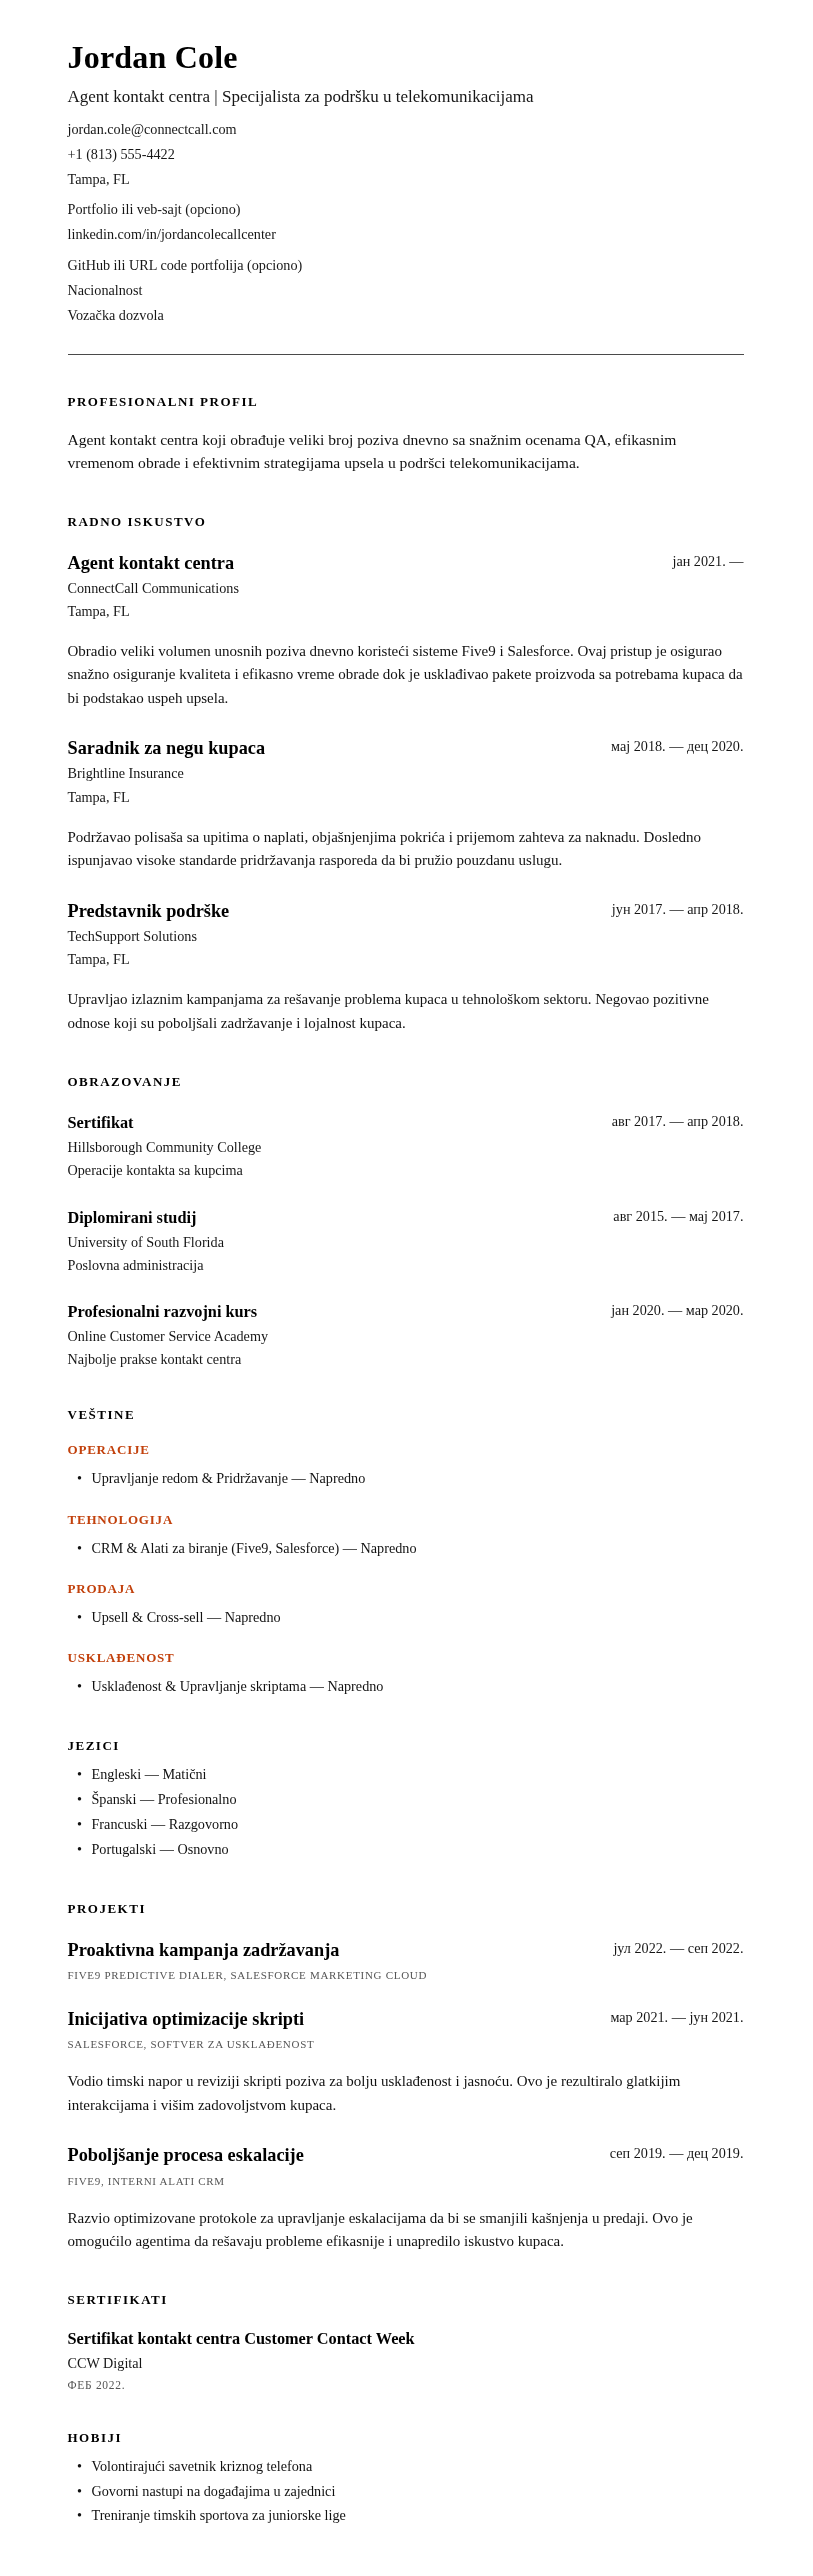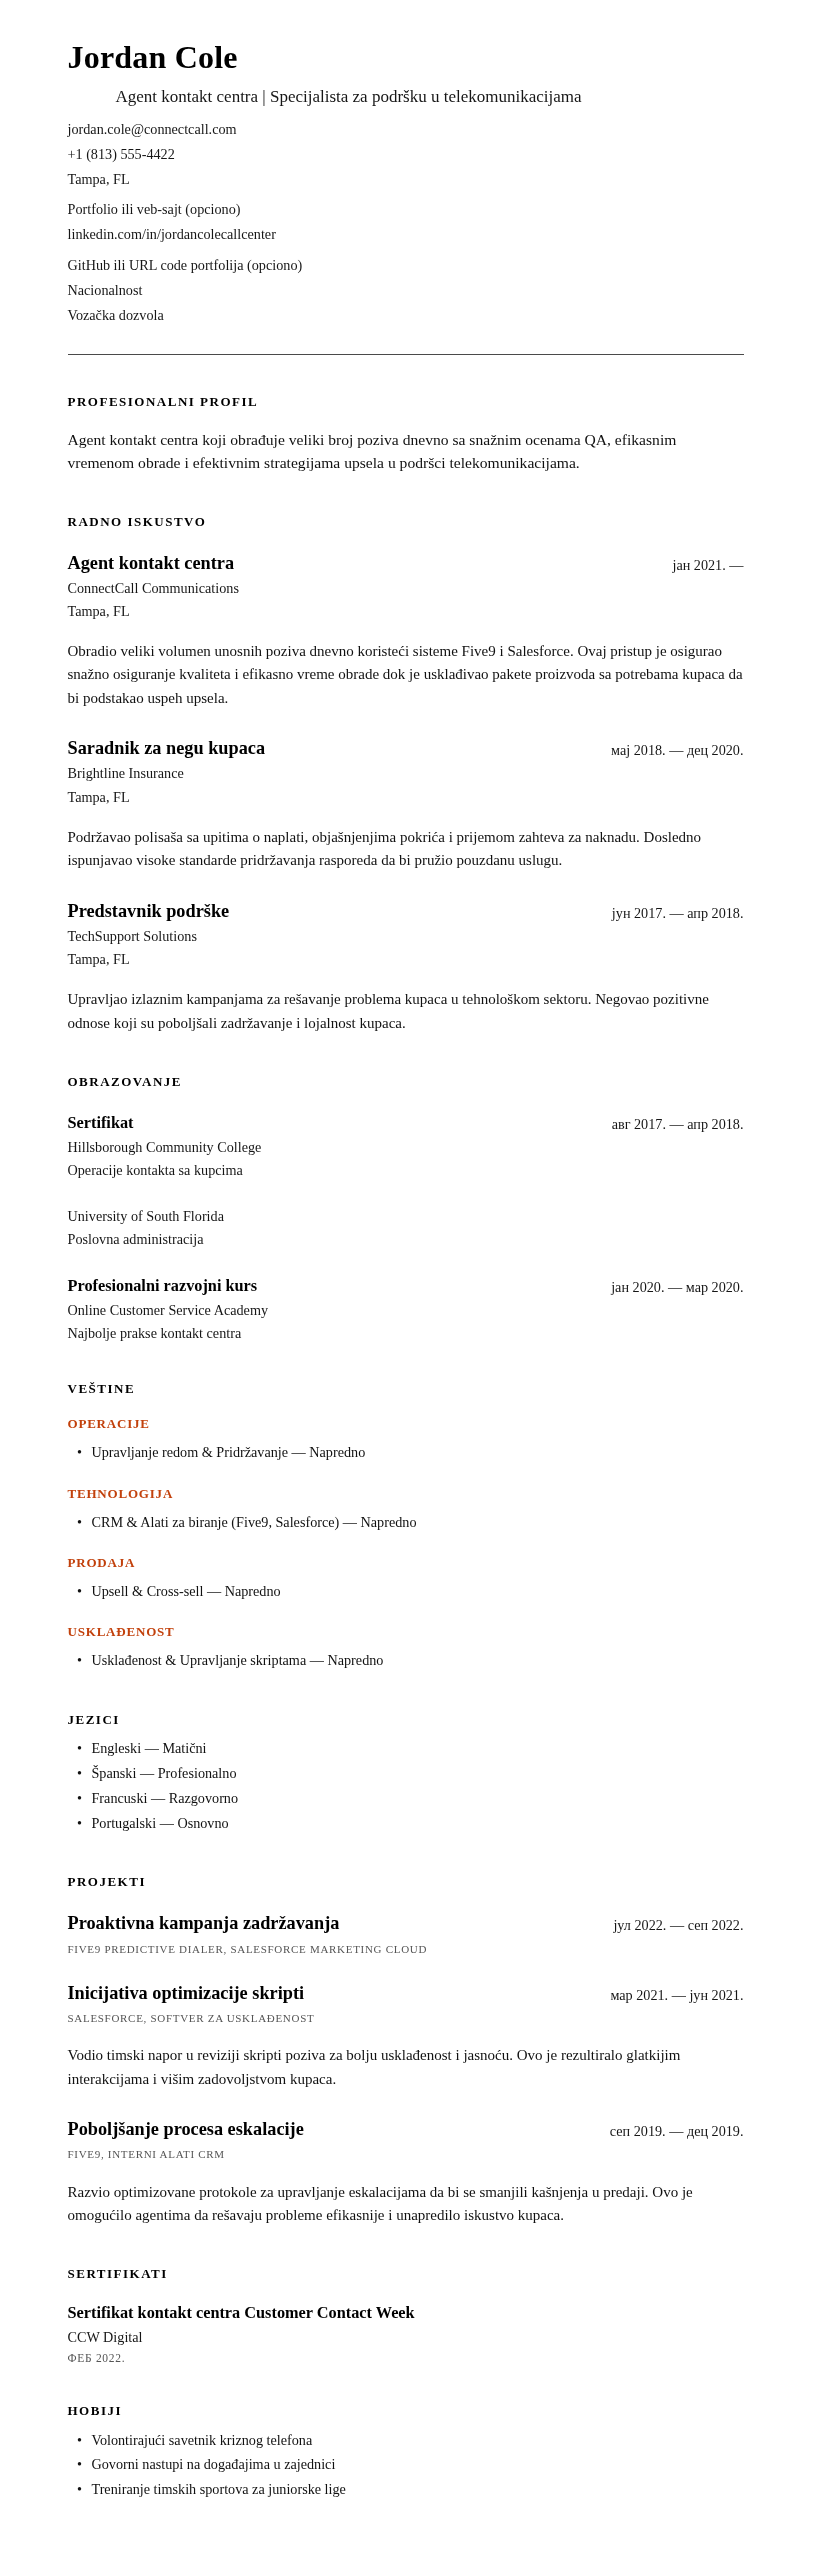--- a/index.html
+++ b/index.html
@@ -21,21 +21,20 @@
   .name {
     font-size: 32px;
     font-weight: 700;
     letter-spacing: 0.2px;
     color: #000;
   }
   .headline {
     font-size: 17px;
     margin-top: 11px;
     color: #161616;
-    margin-left: 48px;
   }
   .contact-row {
     display: flex;
     flex-wrap: wrap;
     gap: 8.1px 28.5px;
     font-size: 14.2px;
     color: #161616;
     margin-top: 13.6px;
     flex-direction: column;
   }
@@ -59,21 +58,21 @@
     line-height: 1.5;
     margin-top: 17.6px;
     color: #111;
   }
 
   
   .entry { margin-top: 23px; }
   .entry-head {
     display: flex;
     justify-content: space-between;
-    align-items: flex-end;
+    align-items: flex-start;
     gap: 13.6px;
   }
   .entry-title {
     font-size: 18.3px;
     font-weight: 700;
     color: #000;
   }
   .entry-date {
     font-size: 14.2px;
     font-weight: 400;
@@ -206,20 +205,24 @@
     <div class="entry">
       <div class="entry-head">
         <div class="entry-title" style="font-size:16.3px;">Sertifikat</div>
         <div class="entry-date">авг 2017. — апр 2018.</div>
       </div>
       <div class="entry-sub">Hillsborough Community College</div>
       <div class="entry-sub">Operacije kontakta sa kupcima</div>
     </div>
 
     <div class="entry">
+      <div class="entry-head">
+        <div class="entry-title" style="font-size:16.3px;">Diplomirani studij</div>
+        <div class="entry-date">авг 2015. — мај 2017.</div>
+      </div>
       <div class="entry-sub">University of South Florida</div>
       <div class="entry-sub">Poslovna administracija</div>
     </div>
 
     <div class="entry">
       <div class="entry-head">
         <div class="entry-title" style="font-size:16.3px;">Profesionalni razvojni kurs</div>
         <div class="entry-date">јан 2020. — мар 2020.</div>
       </div>
       <div class="entry-sub">Online Customer Service Academy</div>

